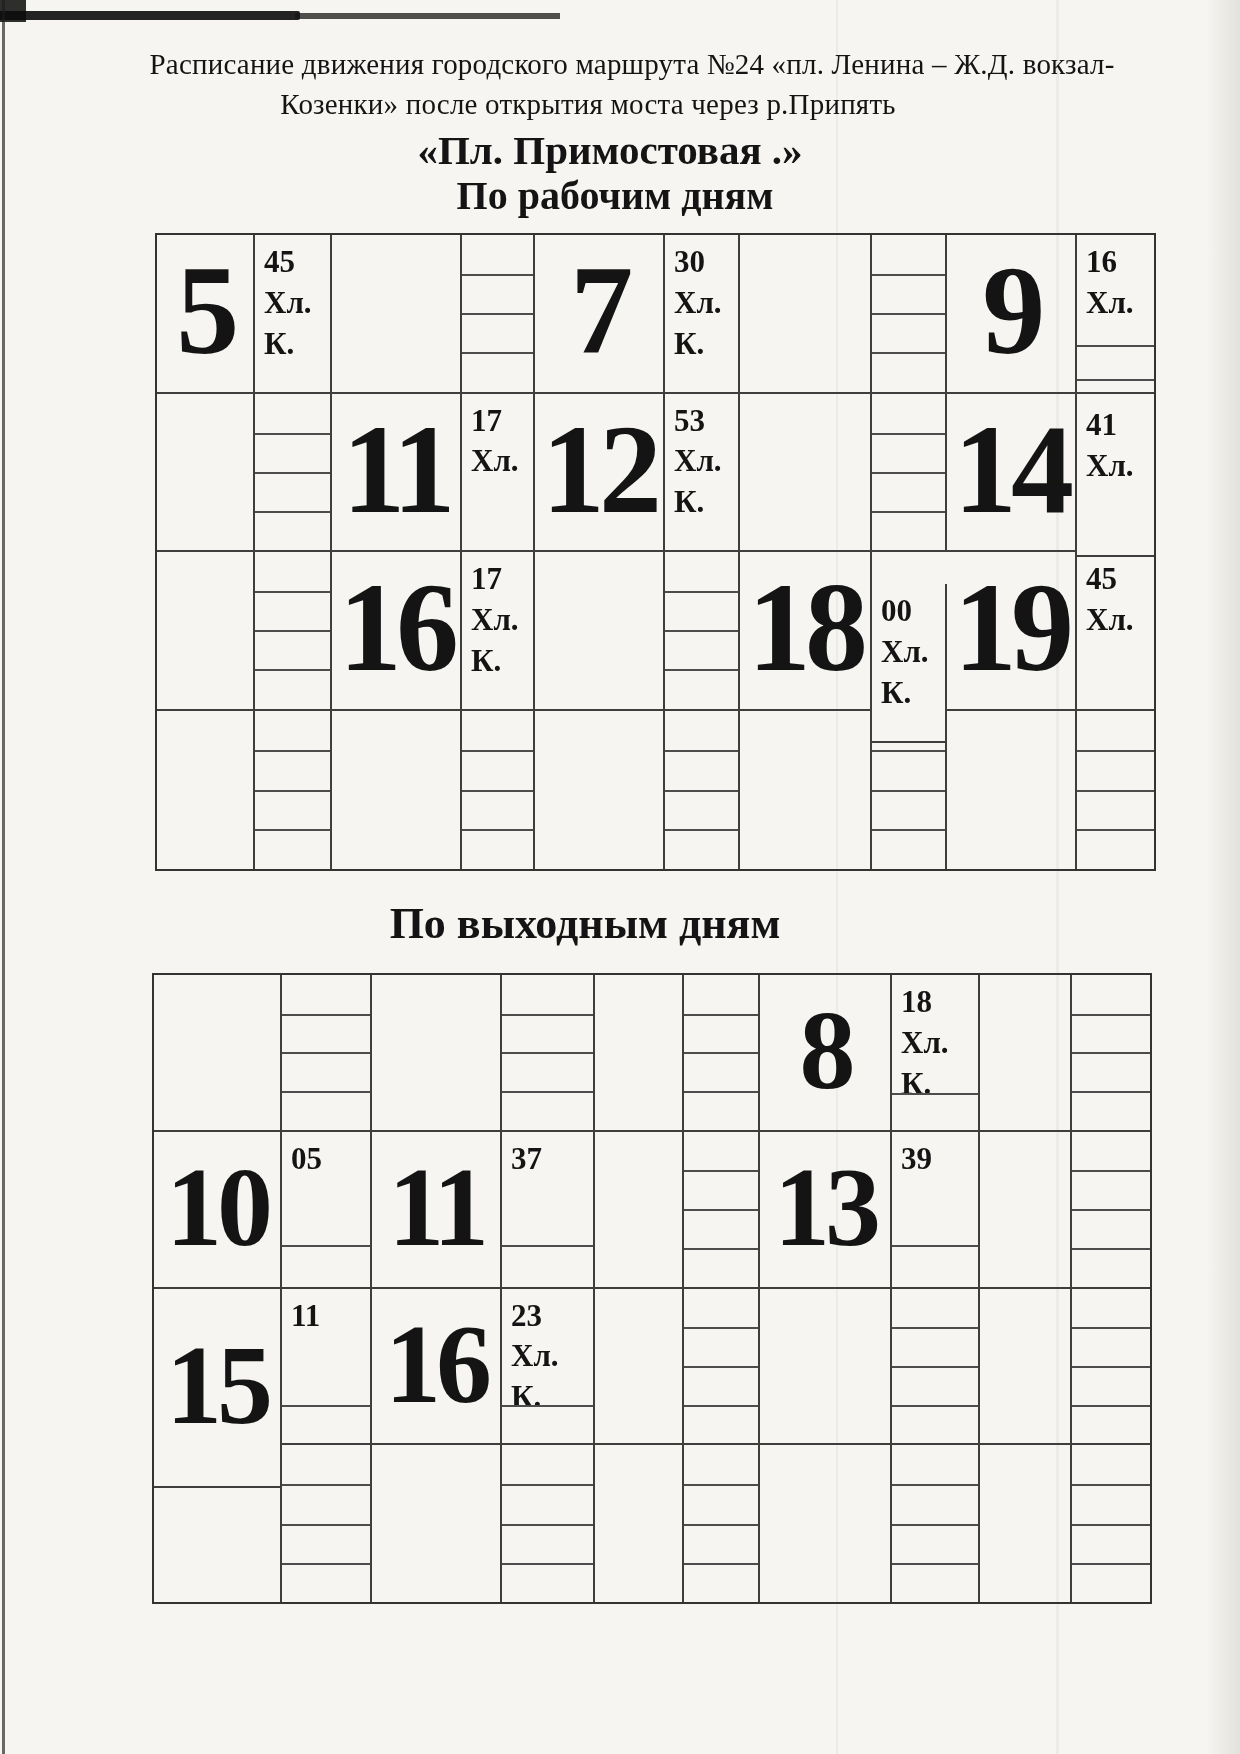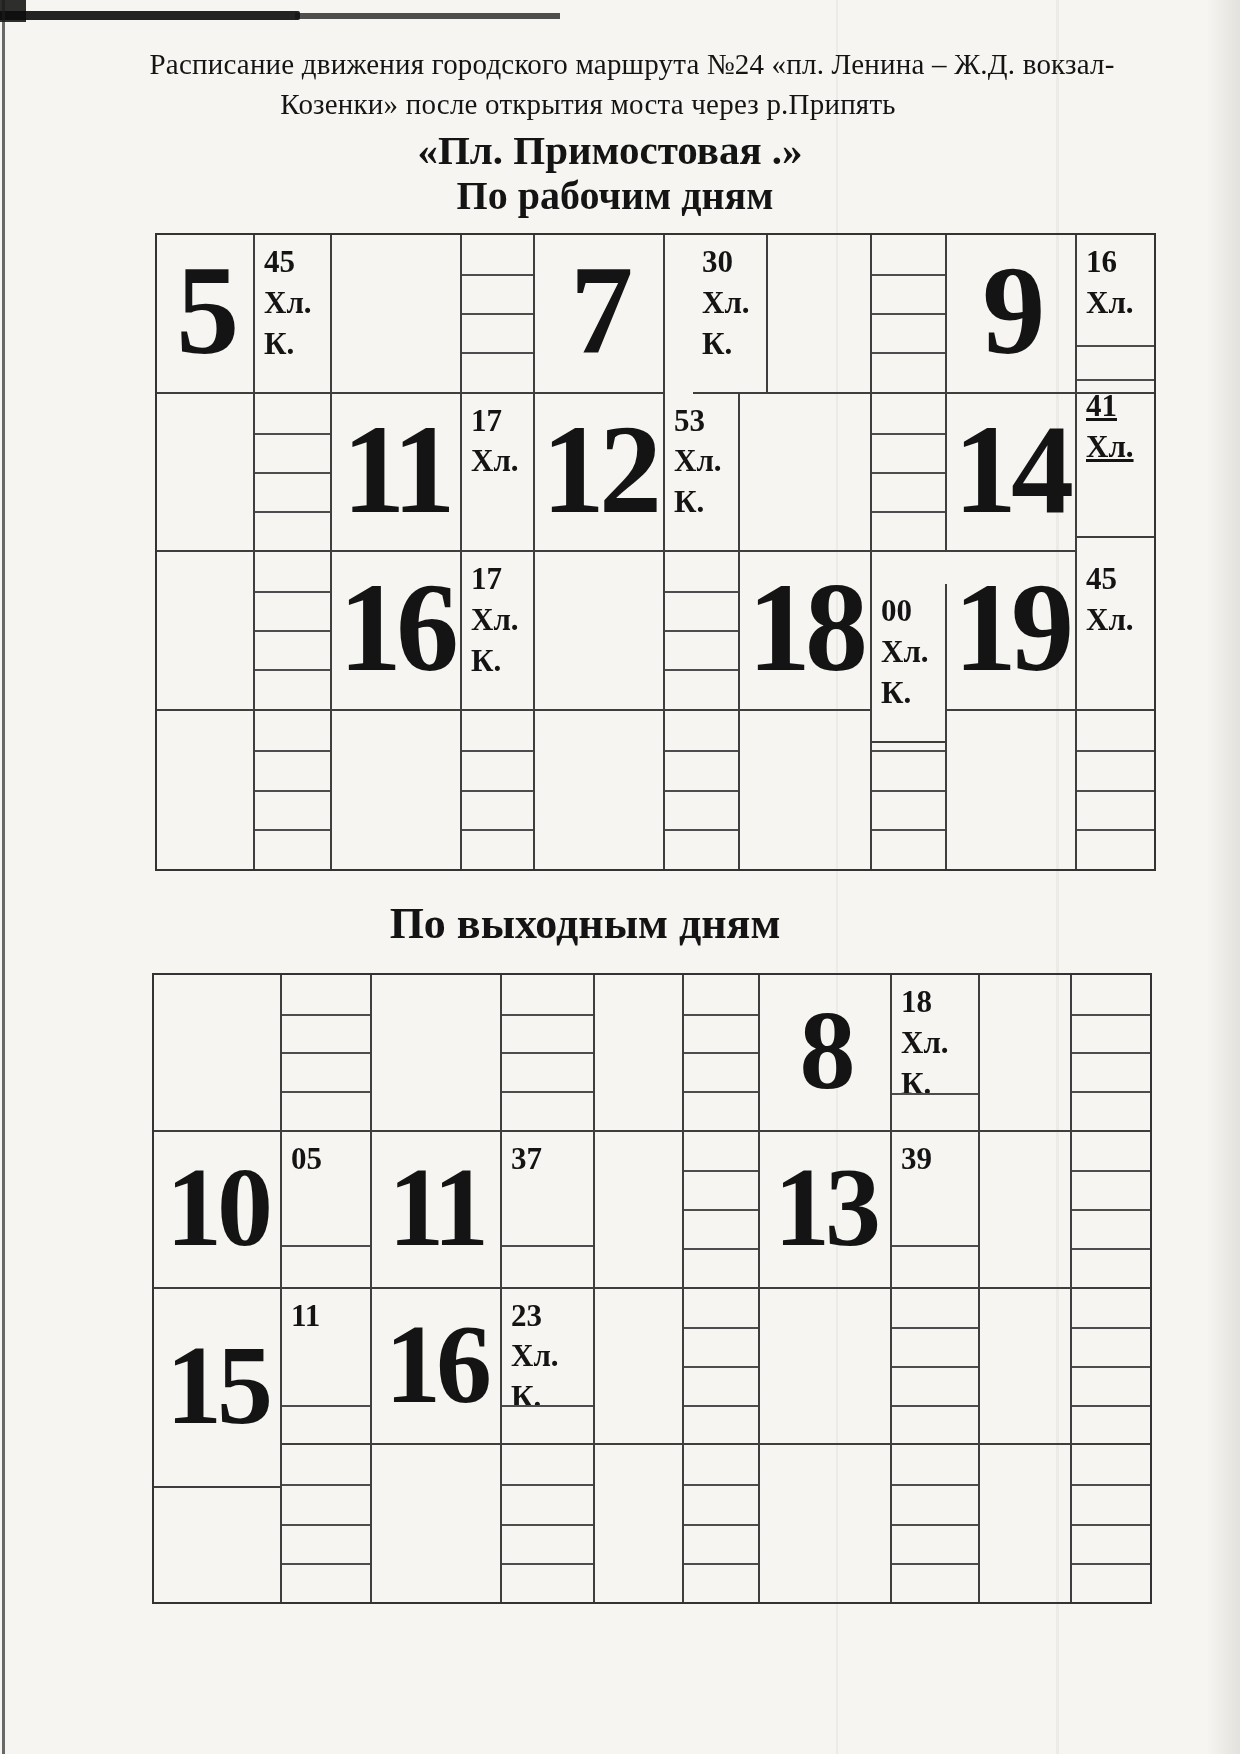--- a/index.html
+++ b/index.html
@@ -76,21 +76,21 @@
       </div>
       <div class="cell blank" style="left: 175px; top: 0px; width: 130px; height: 158.5px;"></div>
       <div class="cell lined" style="left: 305px; top: 0px; width: 73px; height: 158.5px;">
         <div class="rule" style="top: 25%;"></div>
         <div class="rule" style="top: 50%;"></div>
         <div class="rule" style="top: 75%;"></div>
       </div>
       <div class="cell hour" style="left: 378px; top: 0px; width: 130px; height: 158.5px;">
         <span>7</span>
       </div>
-      <div class="cell min" style="left: 536px; top: 0px; width: 75px; height: 158.5px;">
+      <div class="cell min" style="left: 508px; top: 0px; width: 75px; height: 158.5px;">
         <span>30
 Хл.
 К.</span>
       </div>
       <div class="cell blank" style="left: 583px; top: 0px; width: 132px; height: 158.5px;"></div>
       <div class="cell lined" style="left: 715px; top: 0px; width: 75px; height: 158.5px;">
         <div class="rule" style="top: 25%;"></div>
         <div class="rule" style="top: 50%;"></div>
         <div class="rule" style="top: 75%;"></div>
       </div>
@@ -126,21 +126,21 @@
       </div>
       <div class="cell blank" style="left: 583px; top: 158.5px; width: 132px; height: 158.5px;"></div>
       <div class="cell lined" style="left: 715px; top: 158.5px; width: 75px; height: 158.5px;">
         <div class="rule" style="top: 25%;"></div>
         <div class="rule" style="top: 50%;"></div>
         <div class="rule" style="top: 75%;"></div>
       </div>
       <div class="cell hour" style="left: 790px; top: 158.5px; width: 130px; height: 158.5px;">
         <span>14</span>
       </div>
-      <div class="cell min lastc" style="left: 920px; top: 144px; width: 77px; height: 158.5px; text-decoration: underline;">
+      <div class="cell min lastc" style="left: 920px; top: 163px; width: 77px; height: 158.5px;">
         <span>41
 Хл.</span>
       </div>
       <div class="cell blank" style="left: 0px; top: 317px; width: 98px; height: 158.5px;"></div>
       <div class="cell lined" style="left: 98px; top: 317px; width: 77px; height: 158.5px;">
         <div class="rule" style="top: 25%;"></div>
         <div class="rule" style="top: 50%;"></div>
         <div class="rule" style="top: 75%;"></div>
       </div>
       <div class="cell hour" style="left: 175px; top: 317px; width: 130px; height: 158.5px;">

